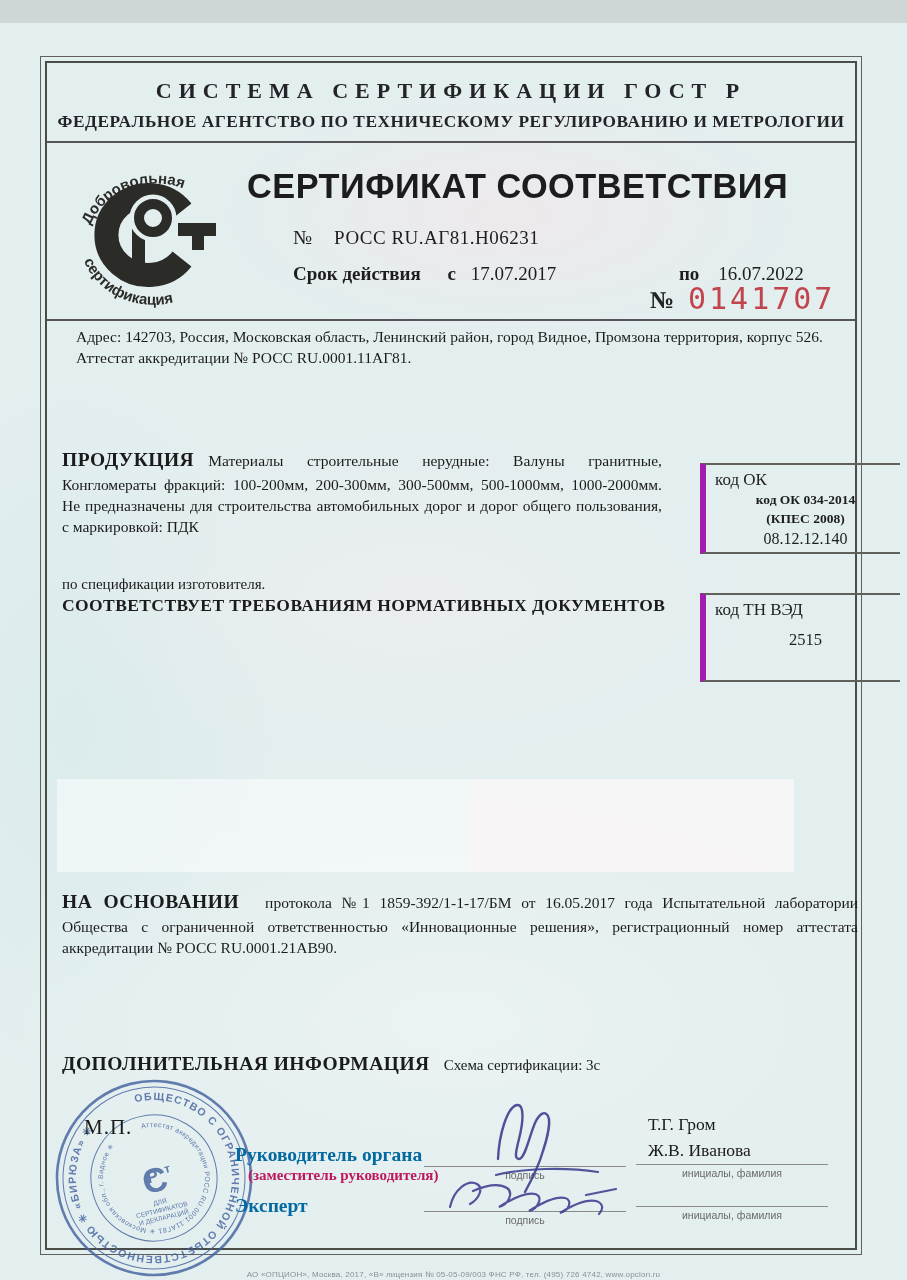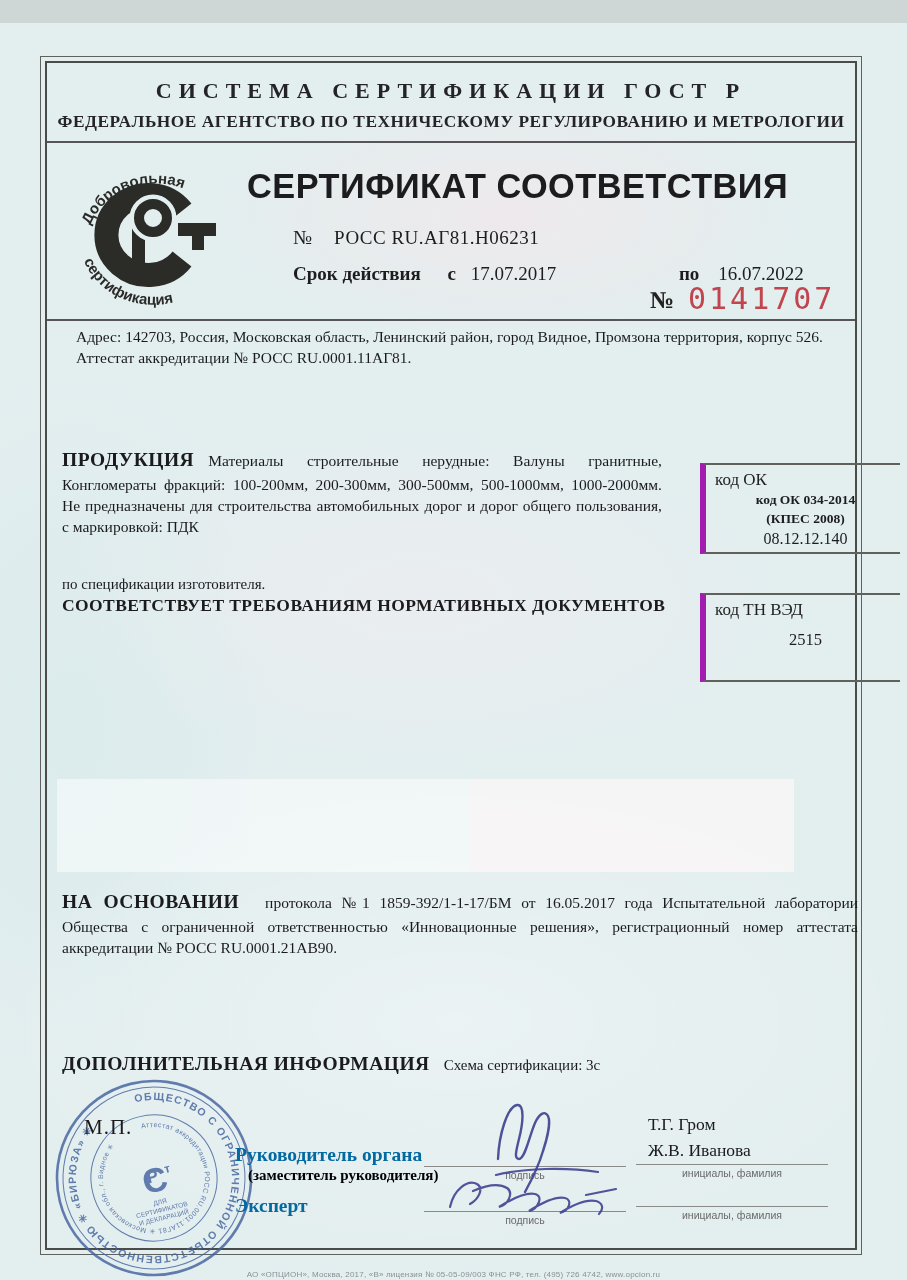--- a/index.html
+++ b/index.html
@@ -41,21 +41,21 @@
   .code-box{position:absolute;left:700px;width:181px;border-top:2px solid #61615c;
             border-left:6px solid #a21caf;border-bottom:2px solid #61615c;padding:5px 4px 0 9px;}
   .code-box .lbl{font-size:17px;color:#222;}
   .code-box .c{ text-align:center;}
   .small-b{font-weight:bold;font-size:13.5px;}
   
   .wm{left:57px;top:756px;width:737px;height:93px;background:rgba(255,255,255,.5);}
   .wm2{left:470px;top:756px;width:324px;height:93px;background:rgba(252,242,245,.45);}
   
   .sig-title{font-weight:bold;font-size:19.5px;color:#0369a1;}
-  .sig-sub{font-weight:bold;font-size:15px;color:#000000;padding-left:13px;}
+  .sig-sub{font-weight:bold;font-size:15px;color:#be185d;padding-left:13px;}
   .sig-line{position:absolute;height:0;border-top:1px solid #8a8a88;}
   .cap{position:absolute;font-family:"Liberation Sans",sans-serif;font-size:10.5px;color:#6b6b6b;
        text-align:center;}
   .name{font-size:17.5px;color:#1b1b1d;}
   .mp{font-size:21px;letter-spacing:1px;color:#1a1a1a;}
   .note{left:47px;top:1198px;width:808px;text-align:center;font-size:20.5px;letter-spacing:.5px;color:#2a2a2c;}
   .print-info{left:0;top:1247px;width:907px;text-align:center;font-family:"Liberation Sans",sans-serif;
               font-size:8px;color:#8a8f93;letter-spacing:.2px;}
   svg text{font-family:"Liberation Sans",sans-serif;}
 </style>

